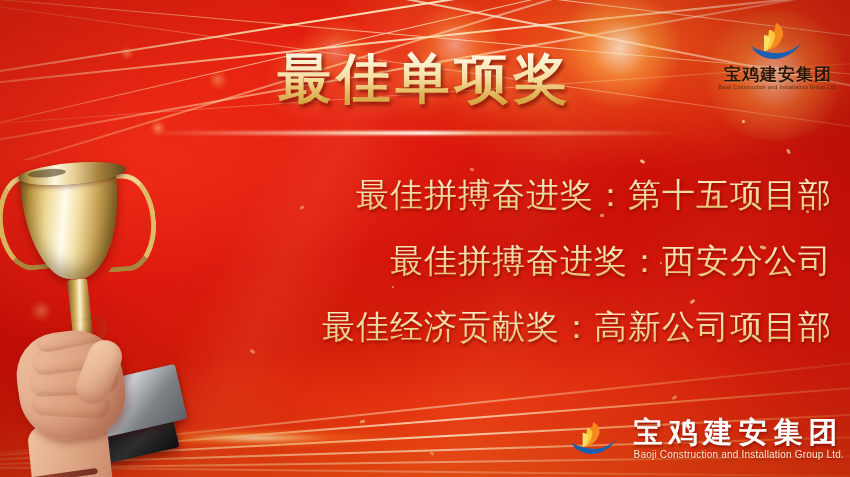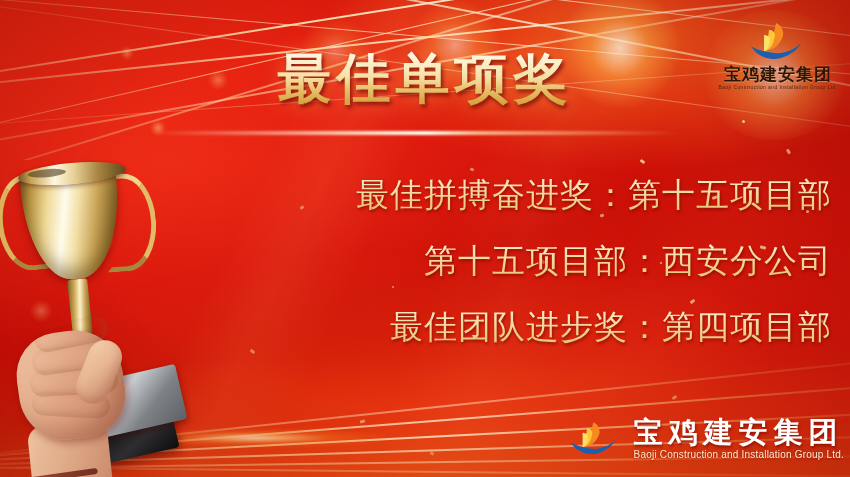--- a/index.html
+++ b/index.html
@@ -286,22 +286,22 @@
     <div class="dot" style="left:520px;top:338px;width:3px;height:3px;opacity:.6"></div>
     <div class="dot" style="left:392px;top:286px;width:2px;height:2px;opacity:.6"></div>
   </div>
 
   <div class="vign"></div>
 
   <div class="title">最佳单项奖</div>
 
   <div class="awards">
     <div class="award-line">最佳拼搏奋进奖：第十五项目部</div>
-    <div class="award-line">第十五项目部：西安分公司</div>
-    <div class="award-line">最佳团队进步奖：第四项目部</div>
+    <div class="award-line">最佳拼搏奋进奖：西安分公司</div>
+    <div class="award-line">最佳经济贡献奖：高新公司项目部</div>
   </div>
 
   <div class="trophy-wrap">
     <div class="base">
       <div class="base-body"></div>
       <div class="base-top"></div>
     </div>
     <div class="cup">
       <div class="handle-l"></div>
       <div class="handle-r"></div>

